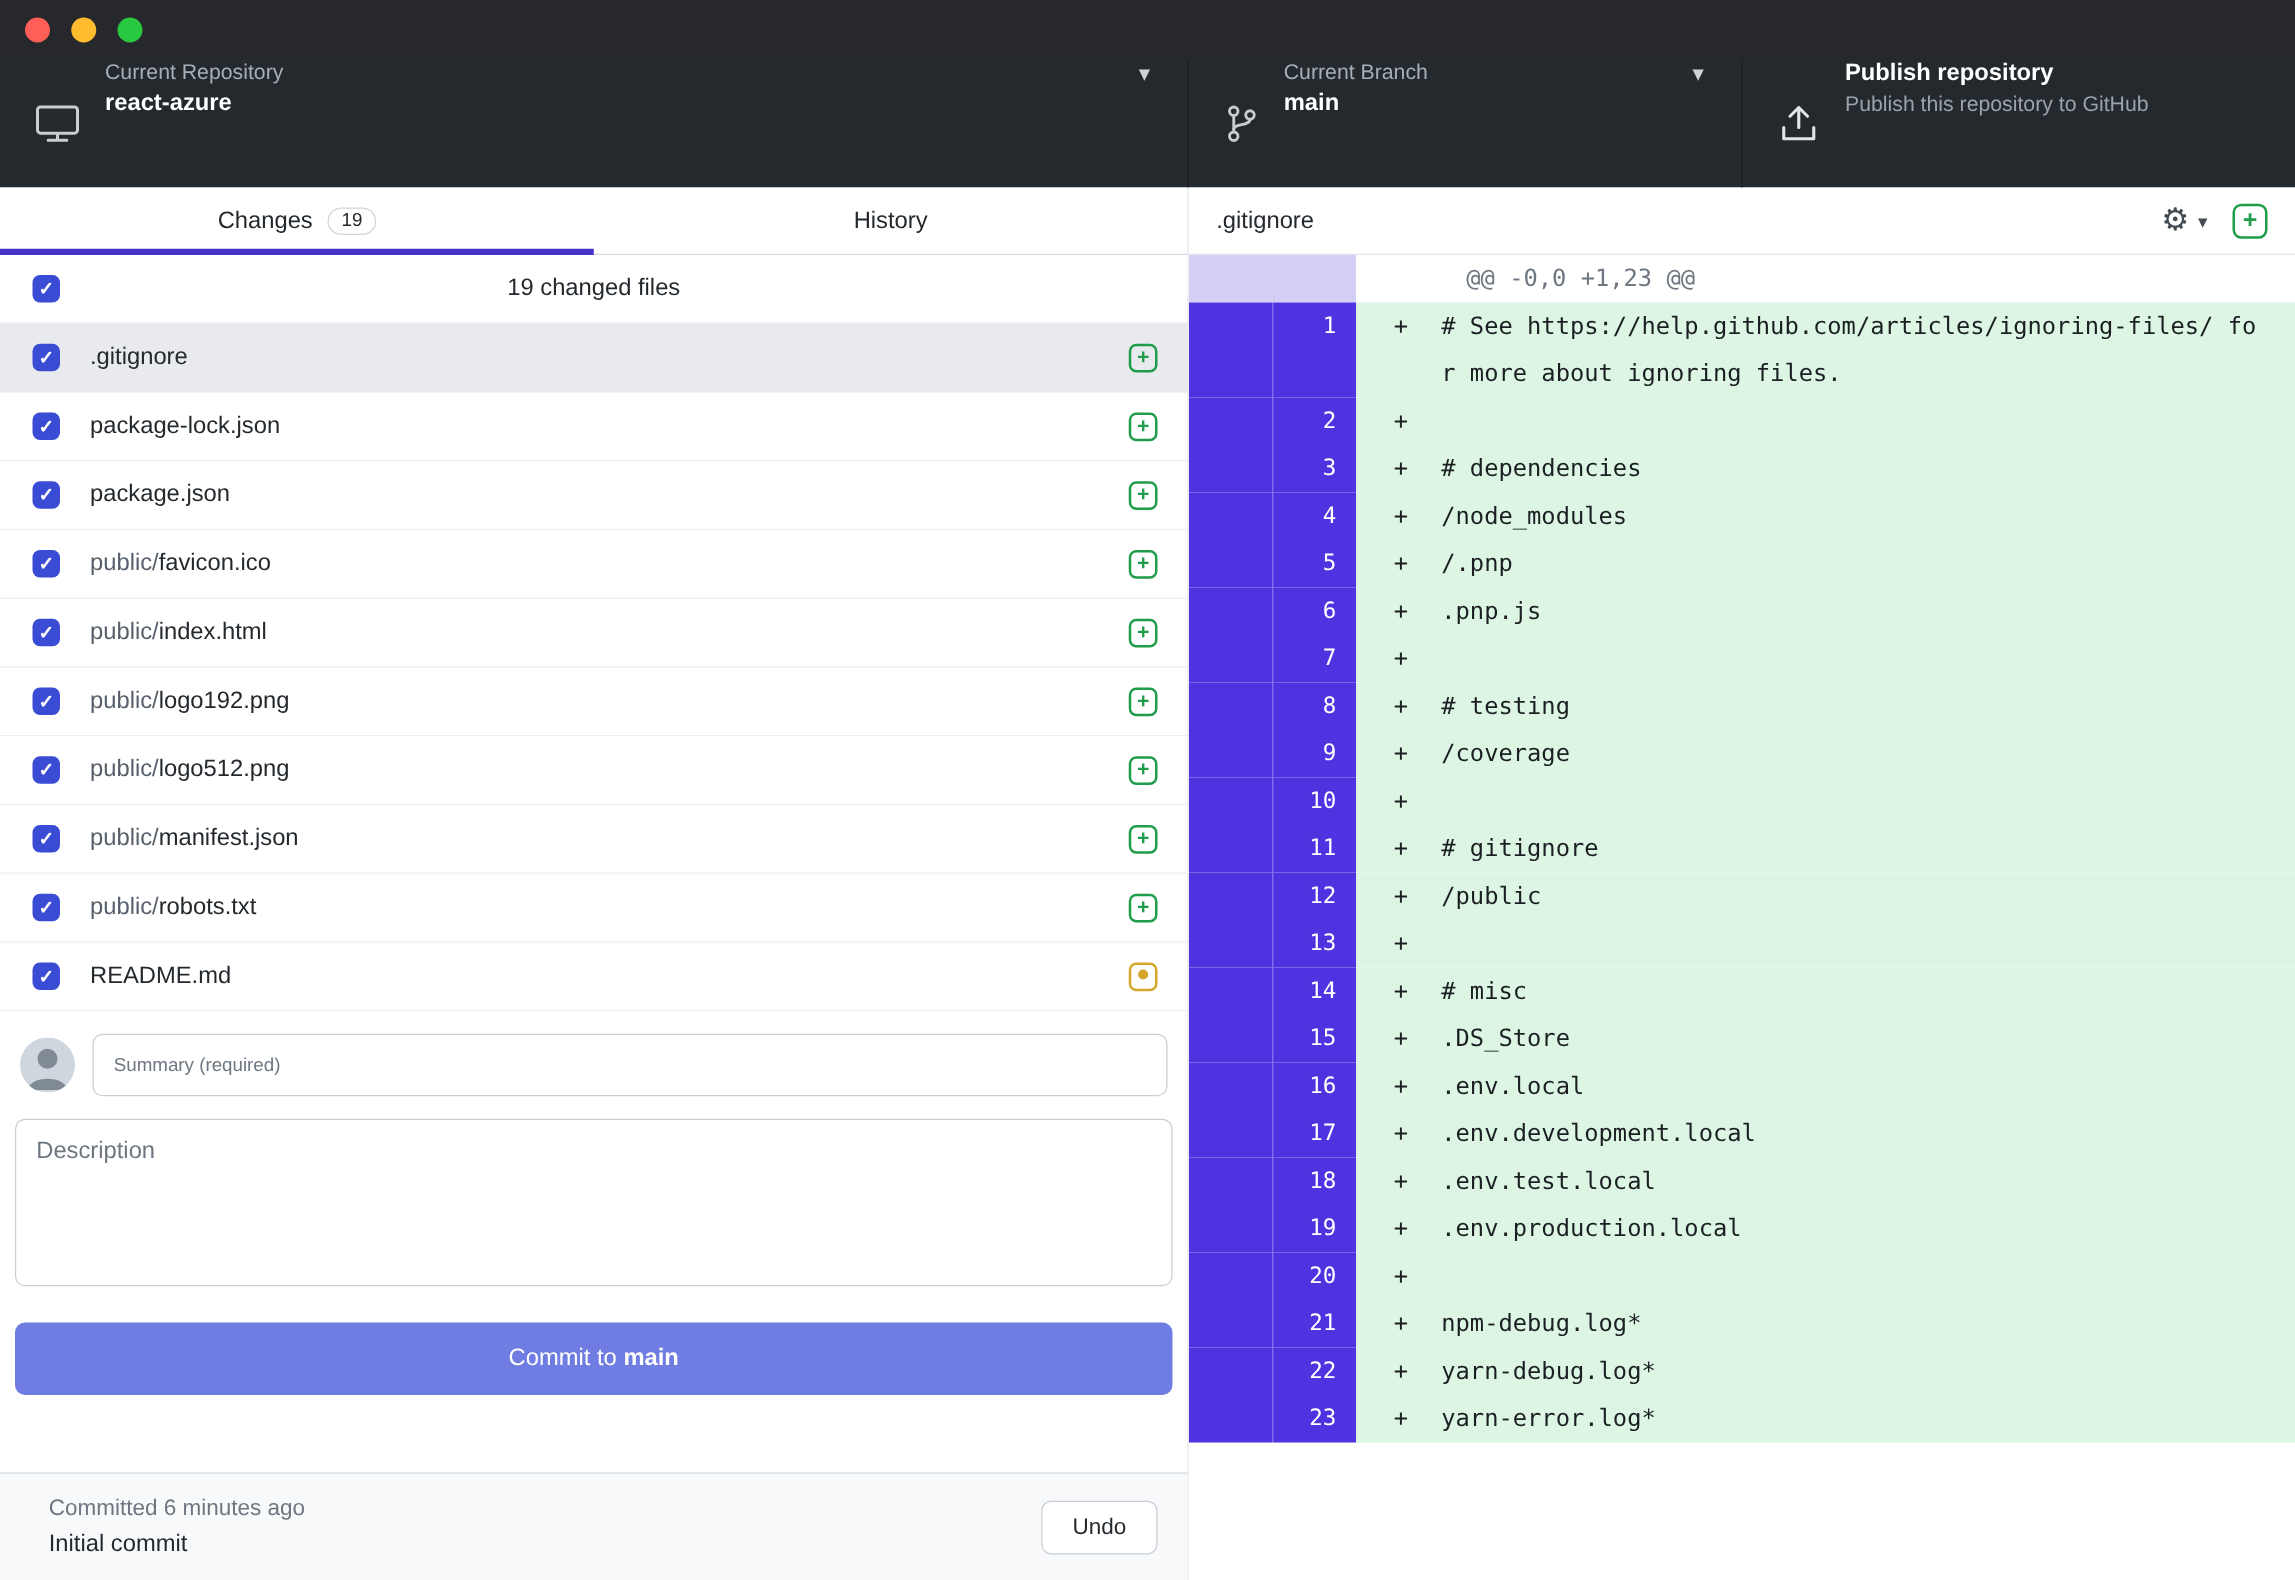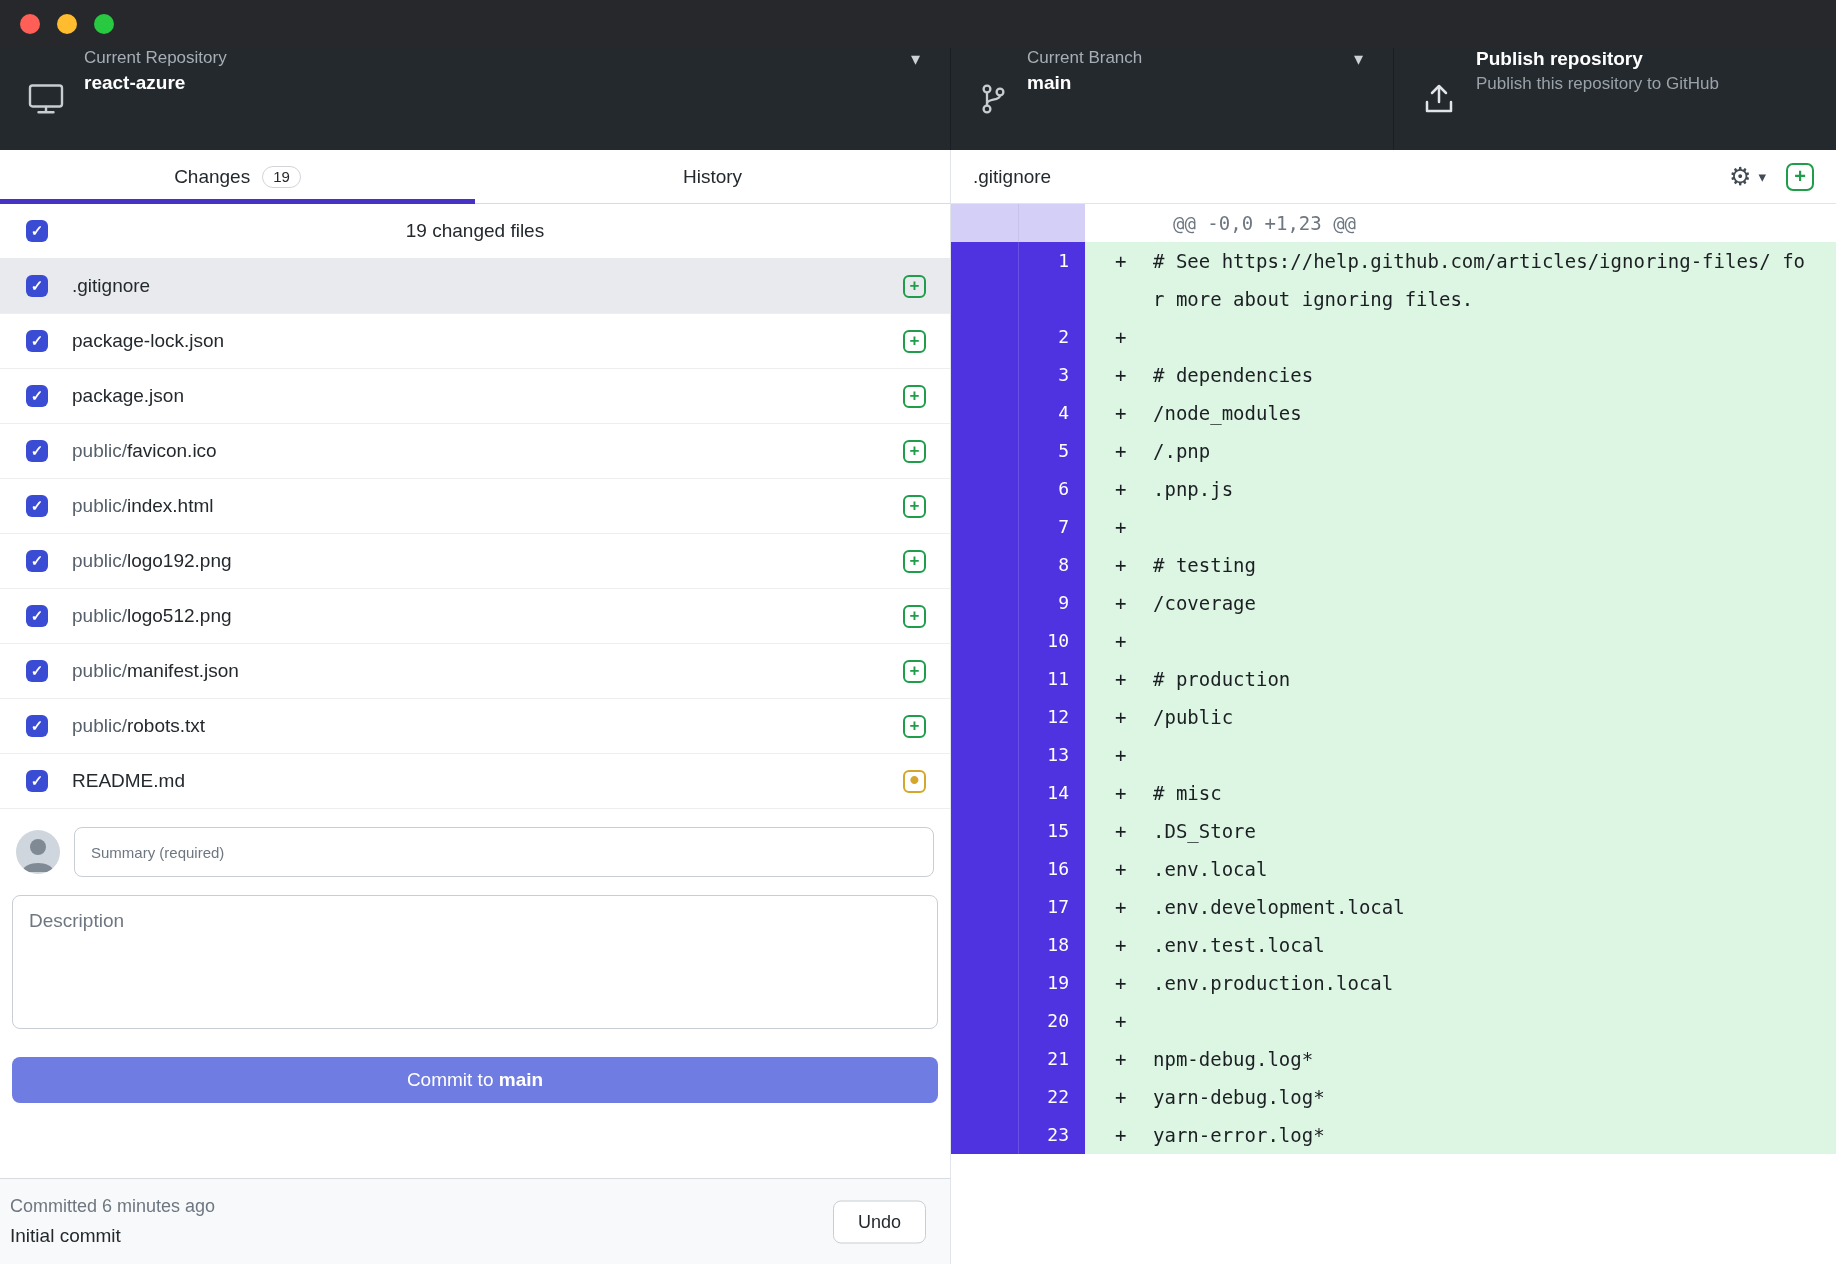--- a/index.html
+++ b/index.html
@@ -67,25 +67,25 @@
 
   .commit-area { padding:18px 12px 0 12px; flex-shrink:0; }
   .summary-row { display:flex; align-items:center; gap:14px; padding:0 4px; }
   .avatar { width:44px; height:44px; border-radius:50%; overflow:hidden; flex-shrink:0; }
   .summary-input { flex:1; height:50px; border:1px solid #c8ced4; border-radius:8px;
     font-size:15px; padding:0 16px; outline:none; font-family:inherit; color:#24292e; }
   .summary-input::placeholder, .description-input::placeholder { color:#6e7781; }
   .description-input { margin-top:18px; width:100%; height:134px; border:1px solid #c8ced4;
     border-radius:8px; font-size:19px; padding:14px 16px; resize:none; outline:none;
     font-family:inherit; color:#24292e; }
-  .commit-button { margin-top:24px; width:100%; height:46px; border:none; border-radius:8px;
+  .commit-button { margin-top:24px; width:100%; height:58px; border:none; border-radius:8px;
     background:#6f7ce1; color:#fff; font-size:19px; font-family:inherit; cursor:pointer; }
 
   .left-footer { margin-top:auto; border-top:1px solid #d8dce0; background:#f8f9fa;
-    padding:17px 10px; position:relative; flex-shrink:0; height:86px; }
+    padding:17px 39px; position:relative; flex-shrink:0; height:86px; }
   .lf-line1 { color:#6e7781; font-size:18px; }
   .lf-line2 { color:#24292e; font-size:19px; margin-top:8px; }
   .undo-button { position:absolute; right:24px; top:50%; transform:translateY(-50%);
     padding:10px 24px; border:1px solid #c8ced4; border-radius:8px; background:#fff;
     font-size:18px; color:#24292e; font-family:inherit; cursor:pointer; }
 
   
   .right { flex:1; display:flex; flex-direction:column; background:#fff; overflow:hidden; }
   .diff-header { height:54px; flex-shrink:0; border-bottom:1px solid #e1e4e8;
     display:flex; align-items:center; padding:0 22px; }
@@ -374,21 +374,21 @@
 
   <div class="diff-row">
     <span class="gut gut-old"></span>
     <span class="gut gut-new">10</span>
     <span class="line-content"><span class="plus">+</span><span class="txt"></span></span>
   </div>
 
   <div class="diff-row">
     <span class="gut gut-old"></span>
     <span class="gut gut-new">11</span>
-    <span class="line-content"><span class="plus">+</span><span class="txt"># production</span></span>
+    <span class="line-content"><span class="plus">+</span><span class="txt"># gitignore</span></span>
   </div>
 
   <div class="diff-row">
     <span class="gut gut-old"></span>
     <span class="gut gut-new">12</span>
     <span class="line-content"><span class="plus">+</span><span class="txt">/public</span></span>
   </div>
 
   <div class="diff-row">
     <span class="gut gut-old"></span>

